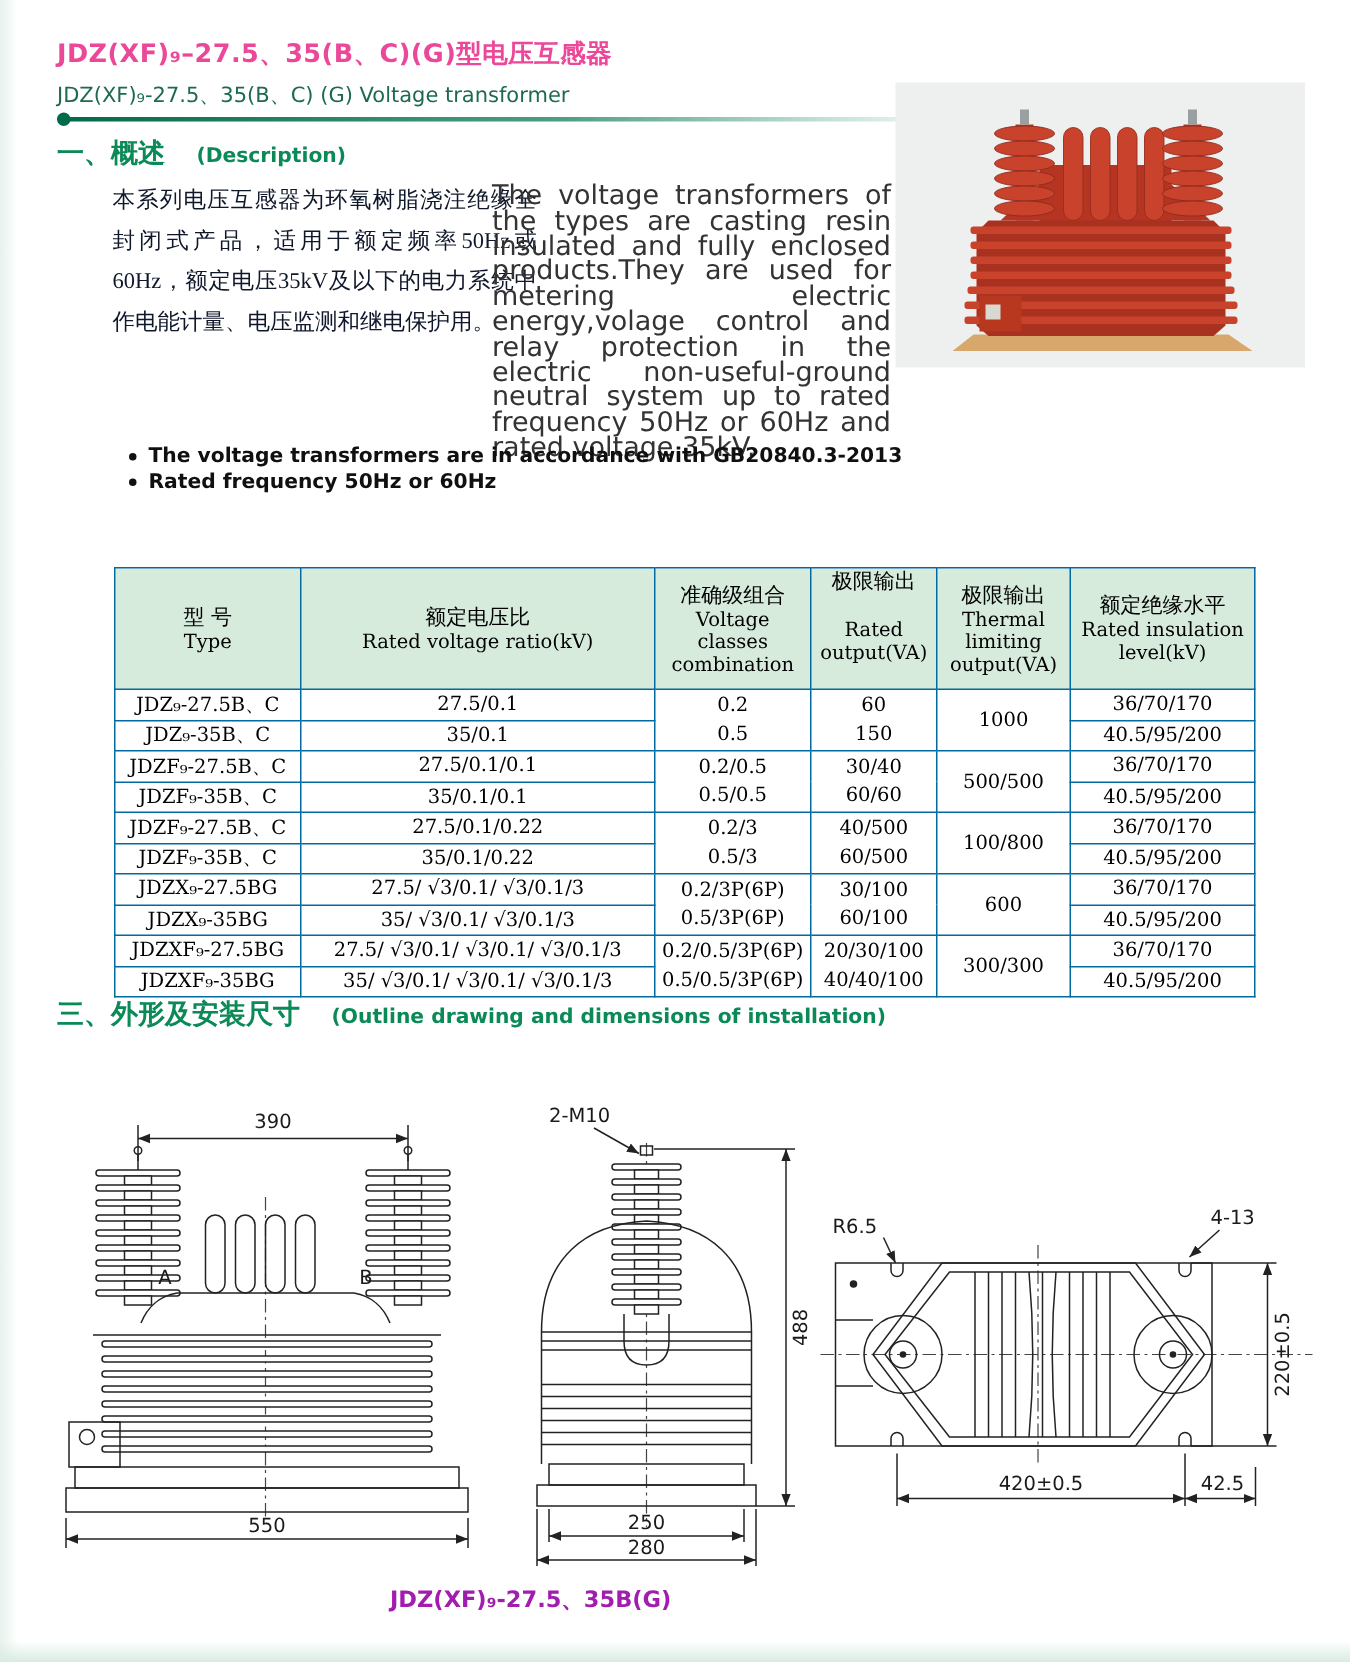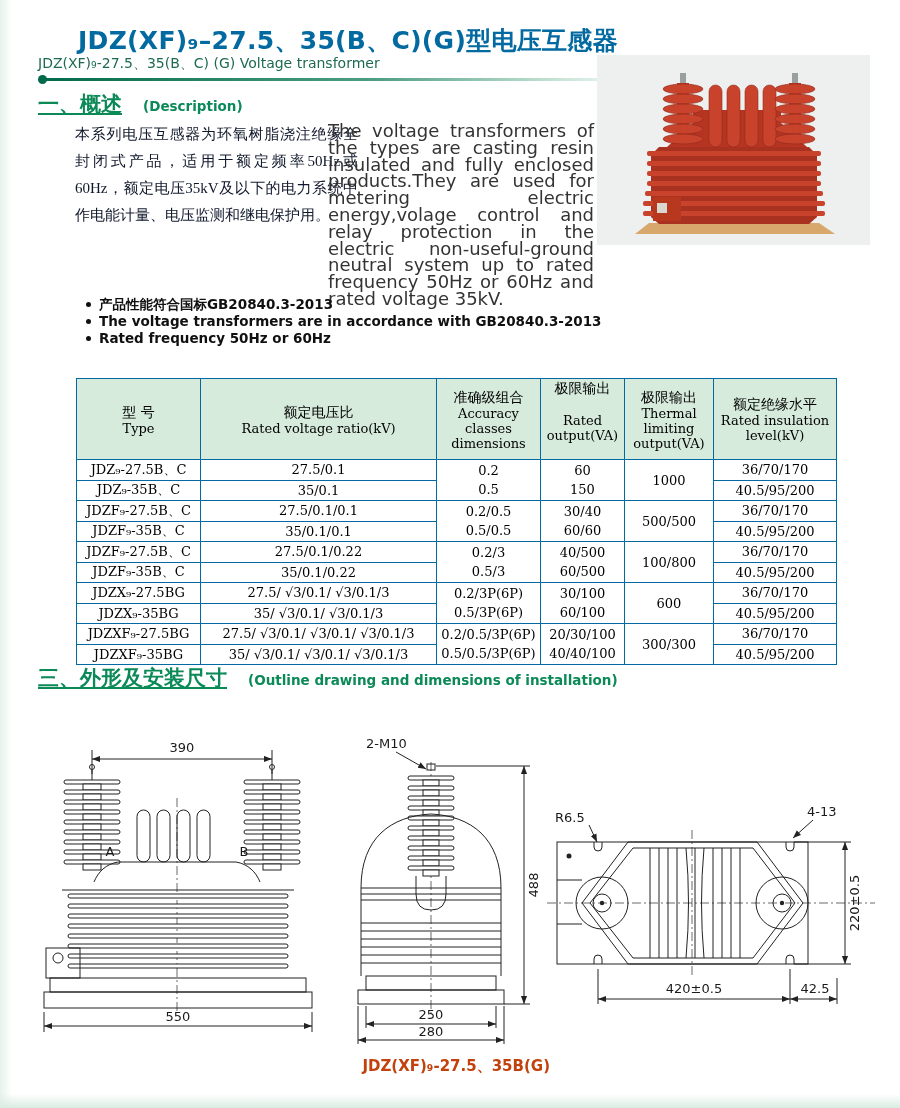--- a/index.html
+++ b/index.html
@@ -3,28 +3,28 @@
 <meta charset="utf-8">
 <style>
   html,body{margin:0;padding:0;background:#fff;}
   .page{position:relative;width:900px;height:1108px;background:#fff;overflow:hidden;
         font-family:"DejaVu Sans","Liberation Sans",sans-serif;color:#111;}
   .edge-left{position:absolute;left:0;top:0;width:12px;height:100%;
         background:linear-gradient(to right,#e7f2ec,rgba(255,255,255,0));}
   .edge-bottom{position:absolute;left:0;bottom:0;width:100%;height:14px;
         background:linear-gradient(to top,#d9ece1,rgba(255,255,255,0));}
 
-  .title{position:absolute;left:38px;top:24px;font-size:25px;font-weight:bold;color:#0369a1;letter-spacing:.3px;margin-left:40px;}
+  .title{position:absolute;left:38px;top:24px;font-size:17px;font-weight:bold;color:#ec4899;letter-spacing:.3px;}
   .subtitle{position:absolute;left:38px;top:55px;font-size:14px;color:#1d6a4f;}
   .rule{position:absolute;left:40px;top:78px;width:612px;height:3px;border-radius:2px;
         background:linear-gradient(to right,#006a4a,#4f9f82 55%,#c8e4d7 85%,rgba(255,255,255,0));}
   .rule:before{content:"";position:absolute;left:-2px;top:-3px;width:9px;height:9px;border-radius:50%;background:#006a4a;}
 
   .sec-head{position:absolute;left:38px;color:#0b8a58;font-weight:bold;white-space:nowrap;}
-  .sec-head .cn{font-size:21px;text-decoration:underline;}
+  .sec-head .cn{font-size:18px;}
   .sec-head .en{font-size:13.5px;margin-left:21px;}
 
   .desc-cn{position:absolute;left:75px;top:121px;width:283px;font-size:15px;line-height:27px;
            text-align:justify;color:#0f172a;font-family:Liberation Serif, serif;}
   .desc-en{position:absolute;left:328px;top:123px;width:266px;font-size:18px;line-height:16.8px;
            text-align:justify;color:#333;}
 
   .photo{position:absolute;left:597px;top:55px;width:273px;height:190px;background:#edf0ee;}
 
   .bullets{position:absolute;left:85px;top:296px;margin:0;padding:0;font-size:13.5px;font-weight:bold;color:#101010;}
@@ -39,22 +39,22 @@
   .h-en{font-size:13px;line-height:15px;}
   table.vt tbody td{height:19.5px;font-size:13px;}
   td.pair div{height:19.5px;line-height:19.5px;}
 
   svg{position:absolute;overflow:visible;}
   svg .ln{stroke:#222;stroke-width:1;fill:none;}
   svg .fin{stroke:#222;stroke-width:1;fill:#fff;}
   svg .cl{stroke:#444;stroke-width:0.8;fill:none;stroke-dasharray:9 3 2 3;}
   svg text{font-family:"DejaVu Sans","Liberation Sans",sans-serif;font-size:13px;fill:#1a1a1a;}
 
-  .caption{position:absolute;left:250px;top:1057px;width:300px;text-align:right;
-           font-size:15px;font-weight:bold;color:#c2410c;}
+  .caption{position:absolute;left:260px;top:1057px;width:300px;text-align:left;
+           font-size:15px;font-weight:bold;color:#a21caf;}
 </style>
 </head>
 <body>
 
 <div class="page">
   <div class="edge-left"></div>
   <div class="edge-bottom"></div>
 
   <div class="title">JDZ(XF)₉–27.5、35(B、C)(G)型电压互感器</div>
   <div class="subtitle">JDZ(XF)₉-27.5、35(B、C) (G) Voltage transformer</div>
@@ -102,21 +102,20 @@
         <ellipse cx="198" cy="64" rx="20" ry="5" fill="#c8422c" stroke="#8f2a1c" stroke-width="0.6"></ellipse>
         <ellipse cx="198" cy="74" rx="20" ry="5" fill="#c8422c" stroke="#8f2a1c" stroke-width="0.6"></ellipse>
         <ellipse cx="198" cy="84" rx="20" ry="5" fill="#c8422c" stroke="#8f2a1c" stroke-width="0.6"></ellipse>
       </g>
       <rect x="56" y="142" width="28" height="24" fill="#b8371f"></rect>
       <rect x="60" y="148" width="10" height="10" fill="#d8d8d0"></rect>
     </g>
   </svg>
 
   <ul class="bullets">
-    <li>产品性能符合国标GB20840.3-2013</li>
     <li>The voltage transformers are in accordance with GB20840.3-2013</li>
     <li>Rated frequency 50Hz or 60Hz</li>
   </ul>
 
   <table class="vt">
     <colgroup>
         <col style="width:124px">
         <col style="width:236px">
         <col style="width:104px">
         <col style="width:84px">
@@ -128,21 +127,21 @@
         <th>
             <div class="h-cn">型  号</div>
             <div class="h-en">Type</div>
           </th>
         <th>
             <div class="h-cn">额定电压比</div>
             <div class="h-en">Rated voltage ratio(kV)</div>
           </th>
         <th>
             <div class="h-cn">准确级组合</div>
-            <div class="h-en" style="width:92px;margin:0 auto">Accuracy classes dimensions</div>
+            <div class="h-en" style="width:92px;margin:0 auto">Voltage classes combination</div>
           </th>
         <th>
             <div class="h-cn">极限输出</div>
             <div class="h-en" style="width:74px;margin:16px auto">Rated output(VA)</div>
           </th>
         <th>
             <div class="h-cn">极限输出</div>
             <div class="h-en" style="width:80px;margin:0 auto">Thermal limiting output(VA)</div>
           </th>
         <th>

